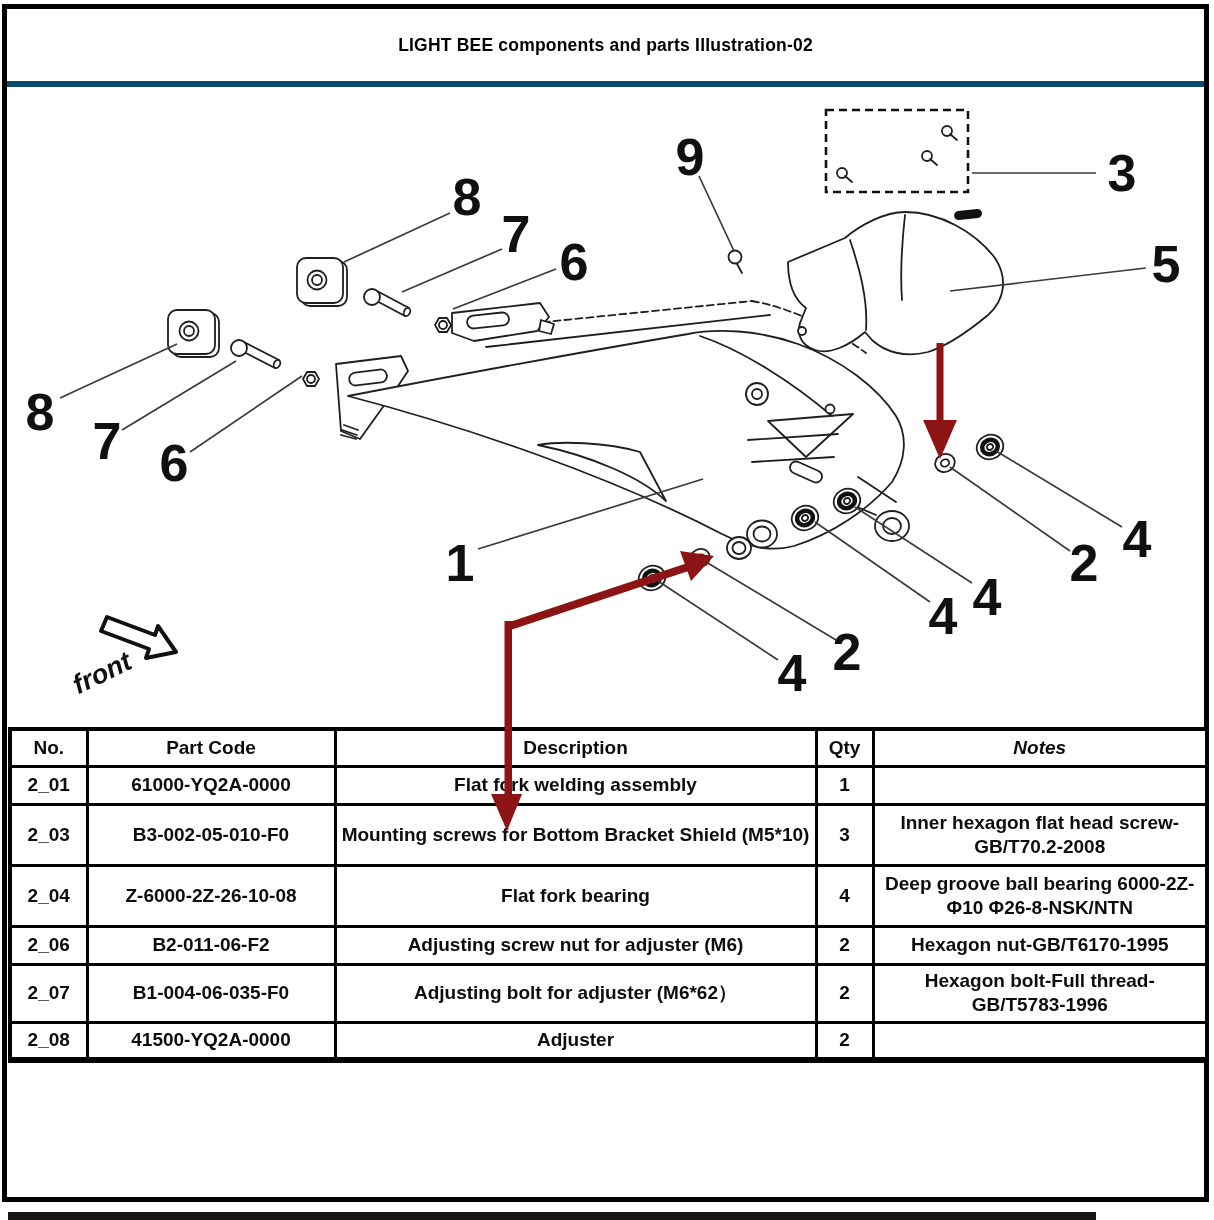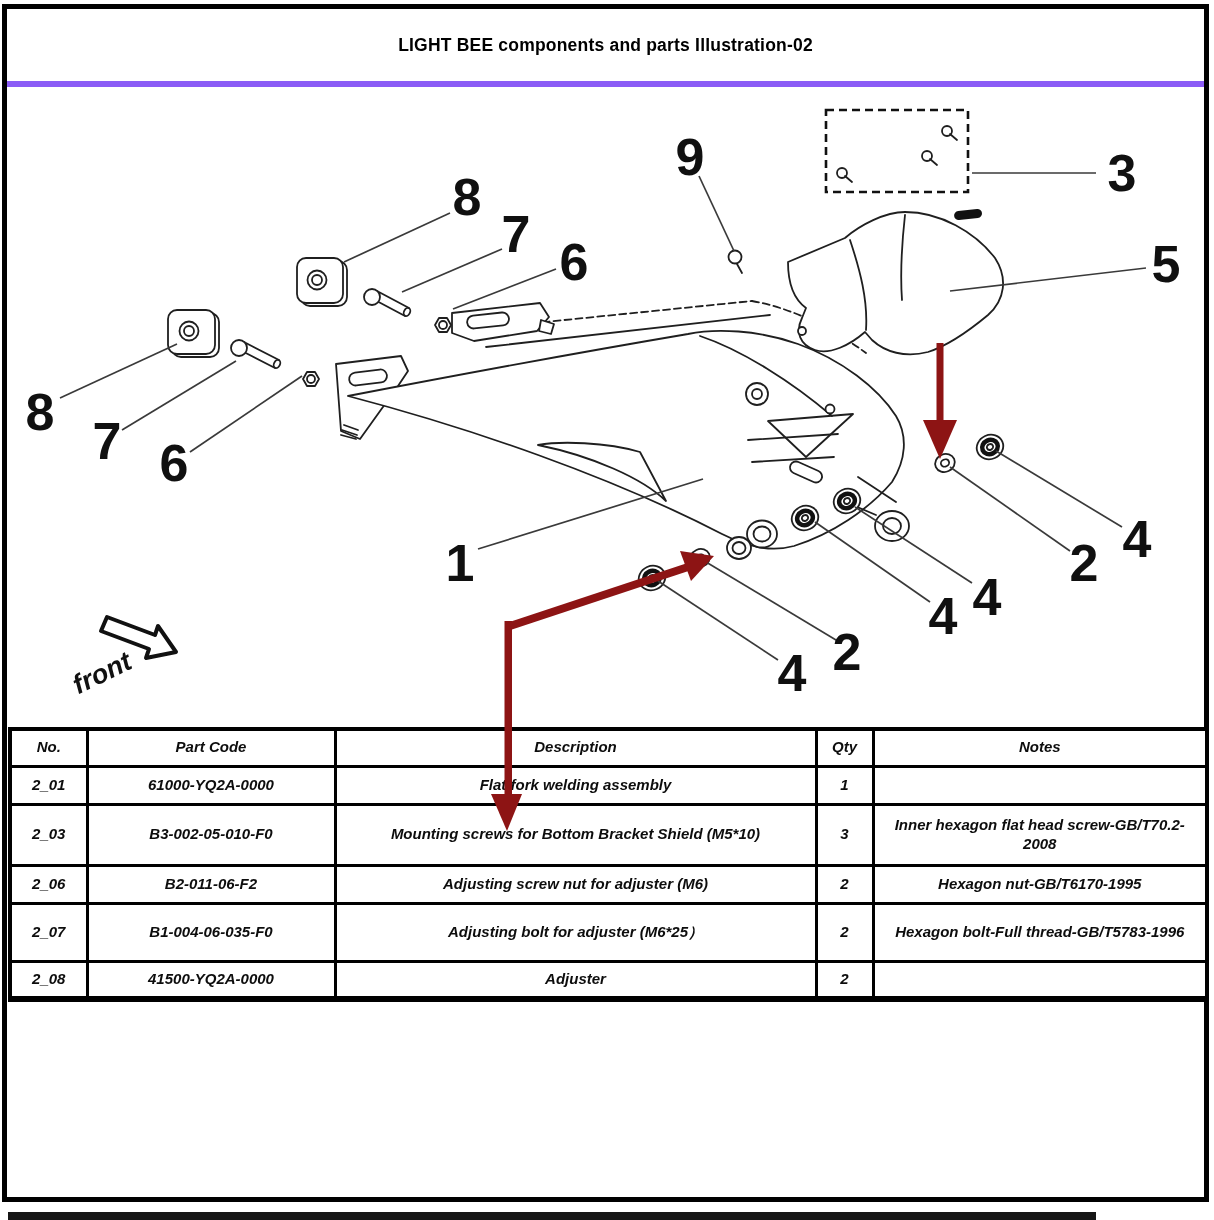--- a/index.html
+++ b/index.html
@@ -2,43 +2,43 @@
 <html><head>
 <meta charset="utf-8">
 <style>
   html,body{margin:0;padding:0;background:#fff;width:1214px;height:1220px;overflow:hidden;
             font-family:"Liberation Sans",sans-serif;}
   .page{position:relative;width:1214px;height:1220px;background:#fff;}
 
   
   .frame{position:absolute;left:2px;top:4px;width:1207px;height:1198px;
          border:5px solid #000;box-sizing:border-box;background:transparent;}
-  .title-bar{height:72px;border-bottom:6px solid #8b5cf6;display:flex;align-items:center;justify-content:center;}
+  .title-bar{height:72px;border-bottom:6px solid #0c4a6e;display:flex;align-items:center;justify-content:center;}
   .title-bar span{font-size:17.5px;font-weight:bold;color:#000;letter-spacing:.2px;}
 
   
   svg.art{position:absolute;left:0;top:0;width:1214px;height:1220px;}
   #red-layer{z-index:6;pointer-events:none;}
   #diagram{z-index:2;}
 
   .leader{stroke:#3a3a3a;stroke-width:1.7;fill:none;}
   .callout{font-family:"Liberation Sans",sans-serif;font-weight:bold;font-size:52px;fill:#101010;
            text-anchor:middle;}
   .ink{stroke:#1f1f1f;fill:none;stroke-width:1.8;stroke-linejoin:round;stroke-linecap:round;}
   .inkf{stroke:#1f1f1f;fill:#fff;stroke-width:1.8;stroke-linejoin:round;}
   .front-text{font-family:"Liberation Sans",sans-serif;font-weight:bold;font-style:italic;
               font-size:27px;fill:#111;text-anchor:middle;}
 
   
   table.parts{position:absolute;left:8px;top:727px;width:1197px;z-index:4;
               border-collapse:collapse;background:#fff;table-layout:fixed;
               border:4px solid #000;border-bottom:6px solid #000;}
   table.parts th,table.parts td{border:3.5px solid #000;text-align:center;vertical-align:middle;
-              font-size:15px;font-weight:bold;color:#0d0d0d;padding:1px 4px;line-height:1.25;
-              overflow:hidden;font-style:italic;}
+              font-size:19px;font-weight:bold;color:#0d0d0d;padding:1px 4px;line-height:1.25;
+              overflow:hidden;}
   table.parts thead tr{height:37px;}
   table.parts tbody tr{height:38px;}
   table.parts tbody tr.r2,table.parts tbody tr.r3,table.parts tbody tr.r8{height:61px;}
   table.parts tbody tr.r6{height:58px;}
   th.notes-h{font-style:italic;}
 
   .bottom-sliver{position:absolute;left:8px;top:1212px;width:1088px;height:8px;background:#161616;z-index:1;}
 </style>
 </head>
 <body>
@@ -246,31 +246,38 @@
           <td>1</td>
           <td></td>
         </tr>
         <tr class="r2">
           <td>2_03</td>
           <td>B3-002-05-010-F0</td>
           <td>Mounting screws for Bottom Bracket Shield (M5*10)</td>
           <td>3</td>
           <td>Inner hexagon flat head screw-GB/T70.2-2008</td>
         </tr>
+        <tr class="r3">
+          <td>2_04</td>
+          <td>Z-6000-2Z-26-10-08</td>
+          <td>Flat fork bearing</td>
+          <td>4</td>
+          <td>Deep groove ball bearing 6000-2Z-Φ10 Φ26-8-NSK/NTN</td>
+        </tr>
         <tr class="r5">
           <td>2_06</td>
           <td>B2-011-06-F2</td>
           <td>Adjusting screw nut for adjuster (M6)</td>
           <td>2</td>
           <td>Hexagon nut-GB/T6170-1995</td>
         </tr>
         <tr class="r6">
           <td>2_07</td>
           <td>B1-004-06-035-F0</td>
-          <td>Adjusting bolt for adjuster (M6*25）</td>
+          <td>Adjusting bolt for adjuster (M6*62）</td>
           <td>2</td>
           <td>Hexagon bolt-Full thread-GB/T5783-1996</td>
         </tr>
         <tr class="r7">
           <td>2_08</td>
           <td>41500-YQ2A-0000</td>
           <td>Adjuster</td>
           <td>2</td>
           <td></td>
         </tr>

